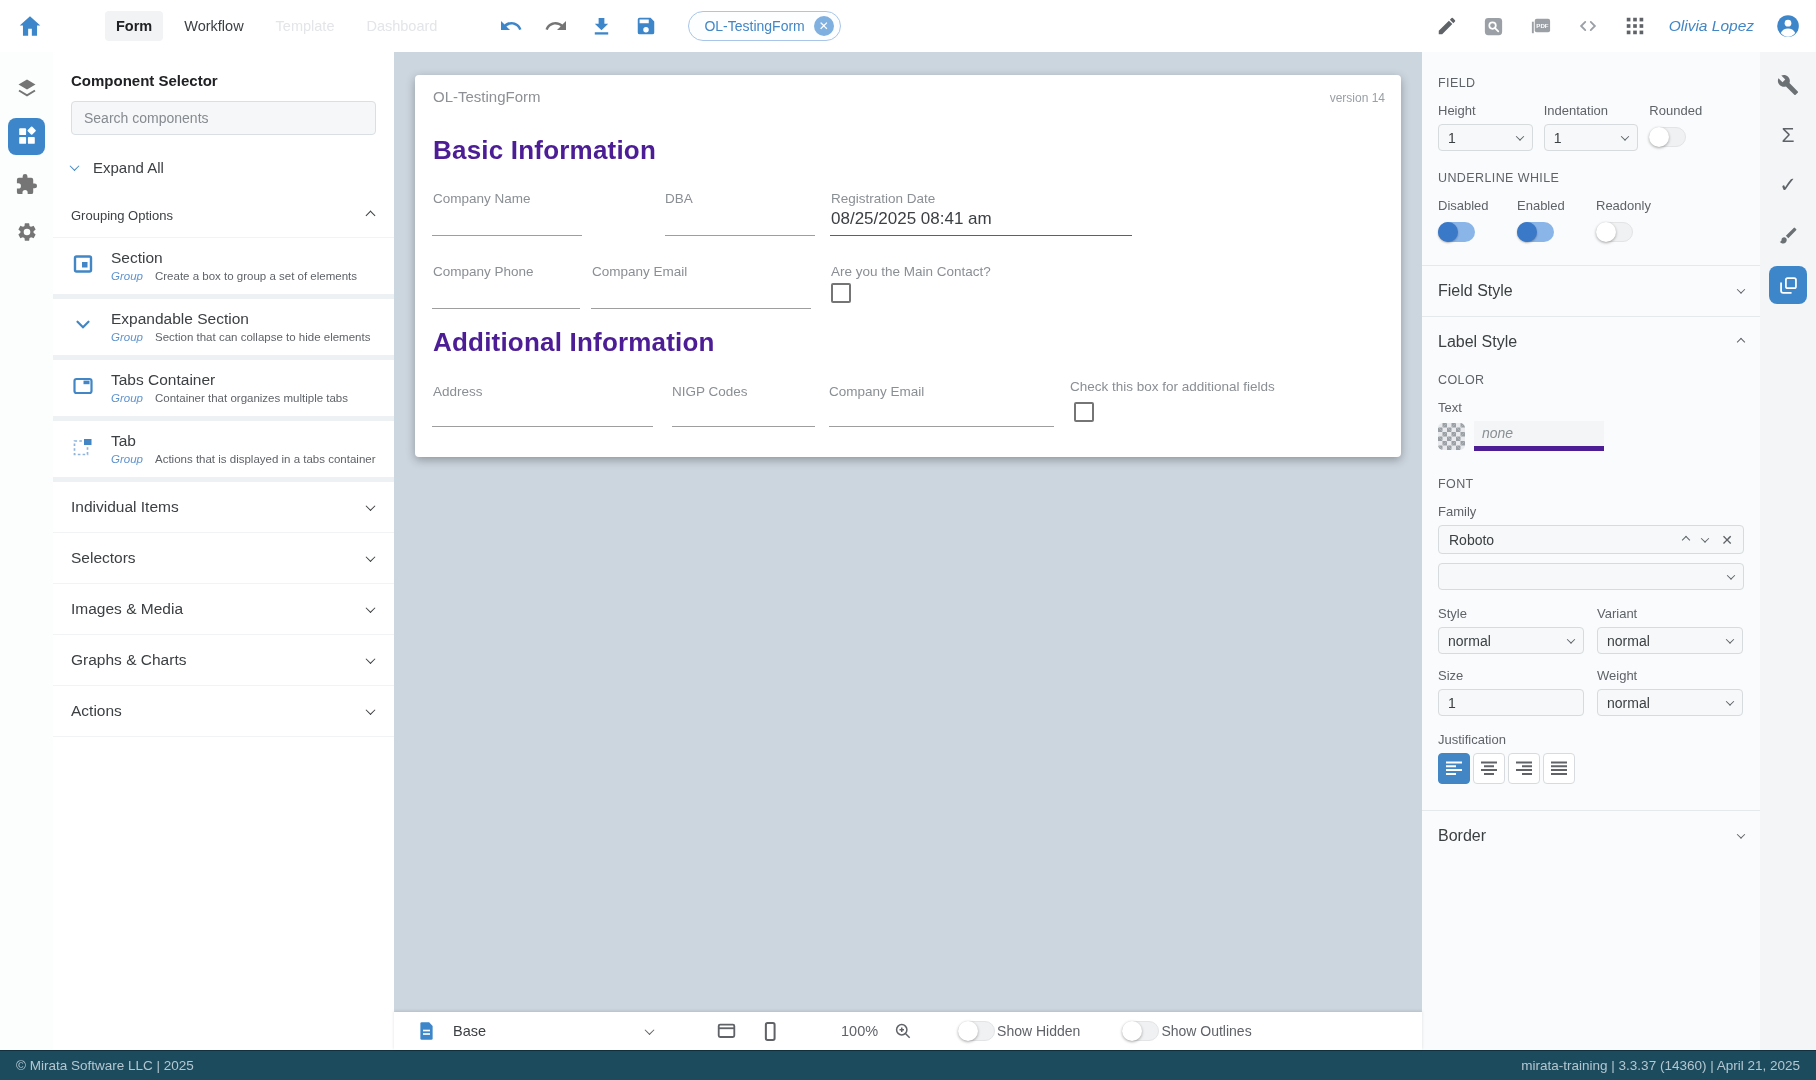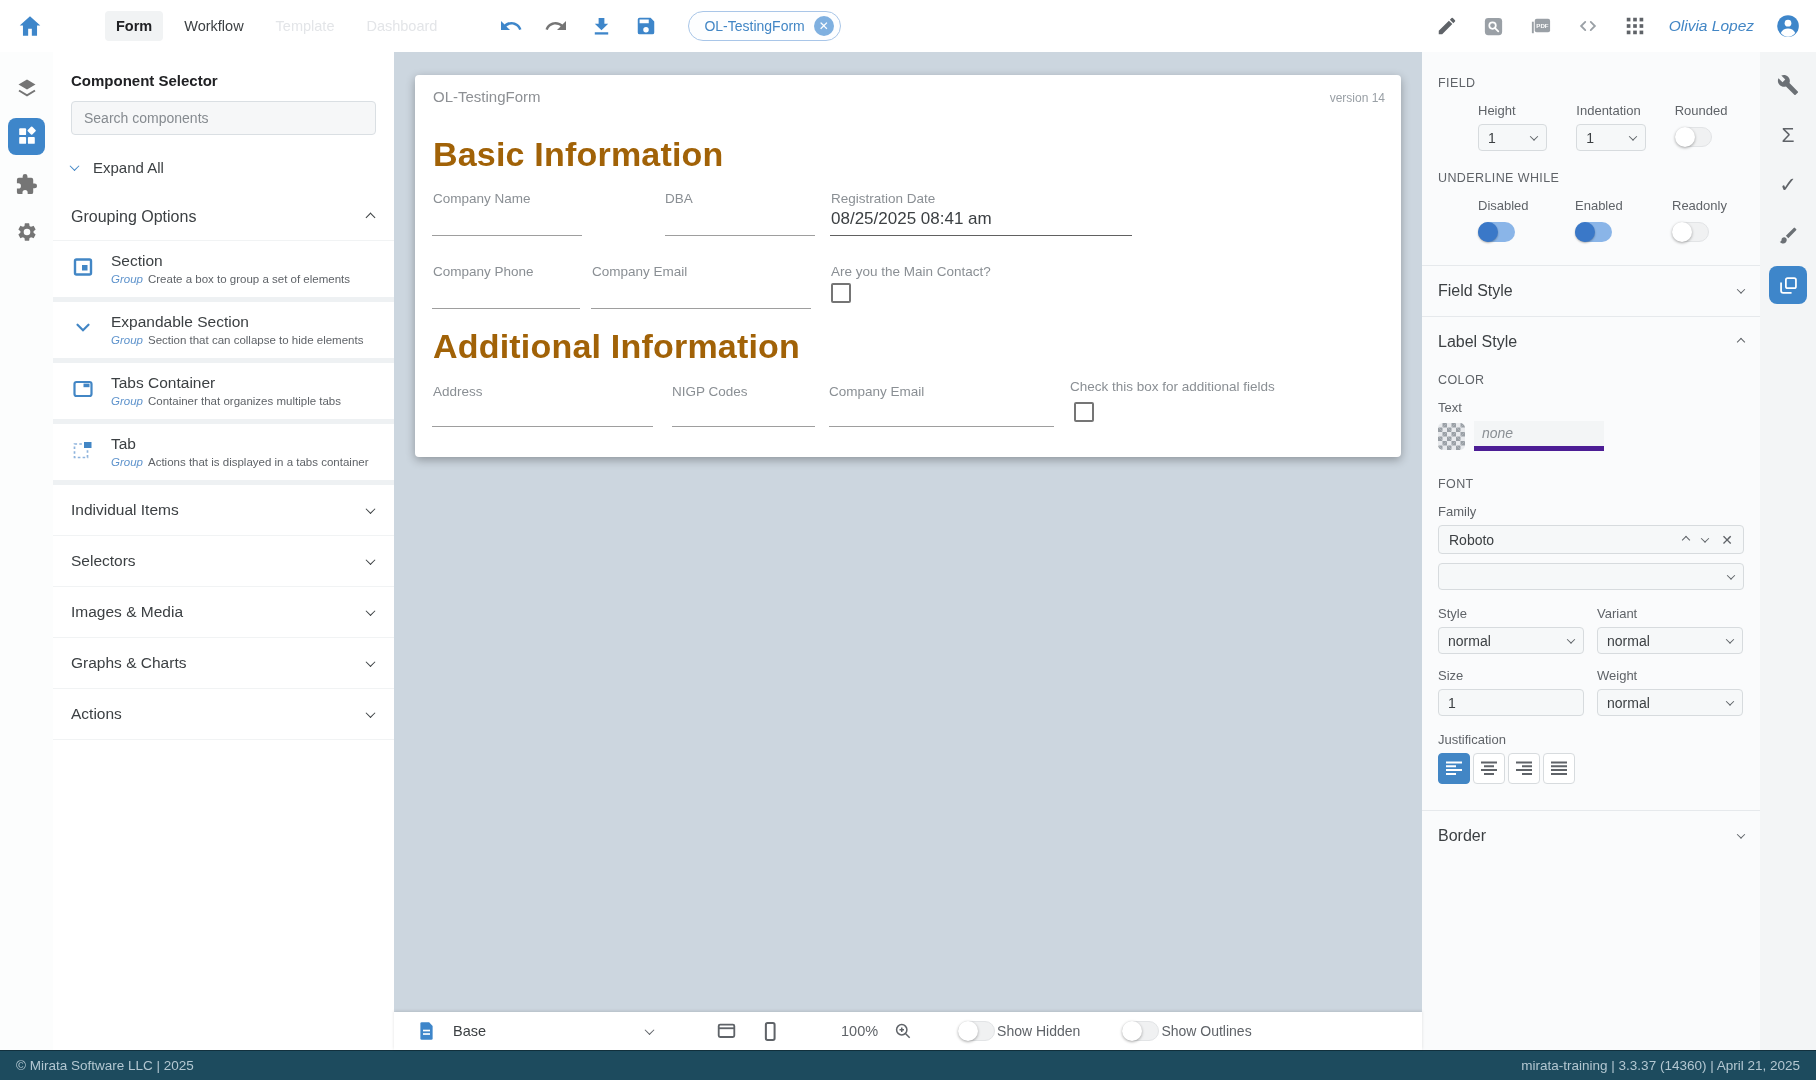--- a/index.html
+++ b/index.html
@@ -28,35 +28,35 @@
   .left-rail { width:53px; background:#fcfdfd; display:flex; flex-direction:column; align-items:center; padding-top:12px; }
   .rail-slot { height:48px; display:flex; align-items:center; justify-content:center; width:100%; cursor:pointer; }
   .rail-active { width:37px; height:37px; background:#3e86ca; border-radius:8px; display:flex; align-items:center; justify-content:center; }
 
   
   .sidebar { width:341px; background:#fff; display:flex; flex-direction:column; padding-top:18px; overflow:hidden; }
   .sb-title { font-weight:bold; font-size:15px; color:#202124; margin:2px 18px 12px; }
   .sb-search { margin:0 18px; height:34px; background:#f6f7f8; border:1px solid #dadfe3; border-radius:4px; padding:0 12px; font-size:14px; color:#5f6368; width:305px; font-family:"Liberation Sans",sans-serif; }
   .sb-search::placeholder { color:#868b90; }
   .expand-all { display:flex; align-items:center; gap:15px; margin:24px 18px 20px; font-size:15px; color:#3c4043; cursor:pointer; }
-  .grp-header { display:flex; justify-content:space-between; align-items:center; padding:12px 20px 14px 18px; font-size:16px; color:#3c4043; cursor:pointer; border-bottom:1px solid #f1f3f4; }
+  .grp-header { display:flex; justify-content:space-between; align-items:center; padding:12px 20px 14px 18px; font-size:13px; color:#3c4043; cursor:pointer; border-bottom:1px solid #f1f3f4; }
   .grp-items { background:#eef1f3; }
   .grp-item { background:#fff; display:flex; gap:15px; padding:11px 14px 12px 16px; margin-bottom:5px; cursor:pointer; align-items:flex-start; }
   .gi-icon { width:27px; flex:0 0 27px; margin-top:3px; display:flex; justify-content:center; }
   .gi-title { font-size:15.5px; color:#3c4043; margin-bottom:3px; }
   .gi-desc { font-size:11.5px; color:#5f6368; }
-  .gi-tag { color:#5e93cc; font-style:italic; margin-right:5px; }
+  .gi-tag { color:#5e93cc; font-style:italic; margin-right:12px; }
   .sb-accordion { height:51px; display:flex; align-items:center; justify-content:space-between; padding:0 20px 0 18px; border-bottom:1px solid #f1f3f4; font-size:15.5px; color:#3c4043; cursor:pointer; background:#fff; }
 
   
   .canvas { flex:1; background:#ccd6df; position:relative; min-width:0; }
   .card { position:absolute; left:21px; top:23px; width:986px; height:382px; background:#fff; border-radius:4px; box-shadow:0 3px 10px rgba(0,0,0,.3); }
   .card-title { position:absolute; left:18px; top:13px; font-size:15px; color:#8d9094; }
   .card-version { position:absolute; right:16px; top:16px; font-size:12px; color:#9aa0a6; }
-  .sec-heading { position:absolute; font-size:34px; font-weight:bold; color:#a16207; letter-spacing:.2px; }
+  .sec-heading { position:absolute; font-size:26px; font-weight:bold; color:#4c1d95; letter-spacing:.2px; }
   .f-label { position:absolute; font-size:13.5px; color:#8a8f94; }
   .f-line { position:absolute; border-bottom:1px solid #9e9e9e; height:1px; }
   .f-line.dark { border-bottom:1.5px solid #616161; }
   .f-value { position:absolute; font-size:17px; color:#3c4043; }
   .f-check { position:absolute; width:20px; height:20px; border:2px solid #757575; border-radius:2px; background:#fff; cursor:pointer; }
 
   
   .btoolbar { position:absolute; left:0; right:0; bottom:0; height:38px; background:#fff; display:flex; align-items:center; padding-left:22px; box-shadow:0 -1px 3px rgba(0,0,0,.12); }
   .base-select { display:flex; align-items:center; justify-content:space-between; width:200px; margin-left:16px; color:#3c4043; font-size:14.5px; cursor:pointer; }
   .bt-devices { display:flex; align-items:center; gap:18px; margin-left:60px; }
@@ -68,21 +68,21 @@
   .switch .knob { position:absolute; width:20px; height:20px; border-radius:50%; top:0; left:0; }
   .switch.on { background:#8ab5e8; }
   .switch.on .knob { background:#3a78c8; box-shadow:0 1px 2px rgba(0,0,0,.3); }
   .switch.off { background:#f0f1f2; border:1px solid #e2e4e6; }
   .switch.off .knob { background:#fff; box-shadow:0 1px 3px rgba(0,0,0,.35); top:-1px; left:-1px; }
 
   
   .inspector { width:338px; background:#fafbfc; padding:24px 16px 0; font-size:13px; overflow:hidden; }
   .insp-h { font-size:12.5px; color:#5f6368; letter-spacing:.4px; margin-bottom:13px; }
   .insp-lbl { font-size:13px; color:#5f6368; margin-bottom:6px; }
-  .row3 { display:flex; gap:29px;margin-left:40px; }
+  .row3 { display:flex; gap:11px; }
   .col96 { width:96px; }
   .col68 { width:68px; }
   .sel { display:flex; align-items:center; justify-content:space-between; background:#f6f8f9; border:1px solid #d7dbde; border-radius:4px; height:27px; padding:0 9px; color:#3c4043; font-size:14px; cursor:pointer; }
   .divider { height:1px; background:#e6e9ec; margin:20px -16px 0; }
   .insp-acc { height:50px; display:flex; align-items:center; justify-content:space-between; color:#3c4043; font-size:16px; cursor:pointer;gap:14px; }
   .swatch { width:27px; height:27px; border-radius:5px; flex:0 0 27px;
     background-image:
       linear-gradient(45deg,#9aa0a6 25%,transparent 25%),
       linear-gradient(-45deg,#9aa0a6 25%,transparent 25%),
       linear-gradient(45deg,transparent 75%,#9aa0a6 75%),

